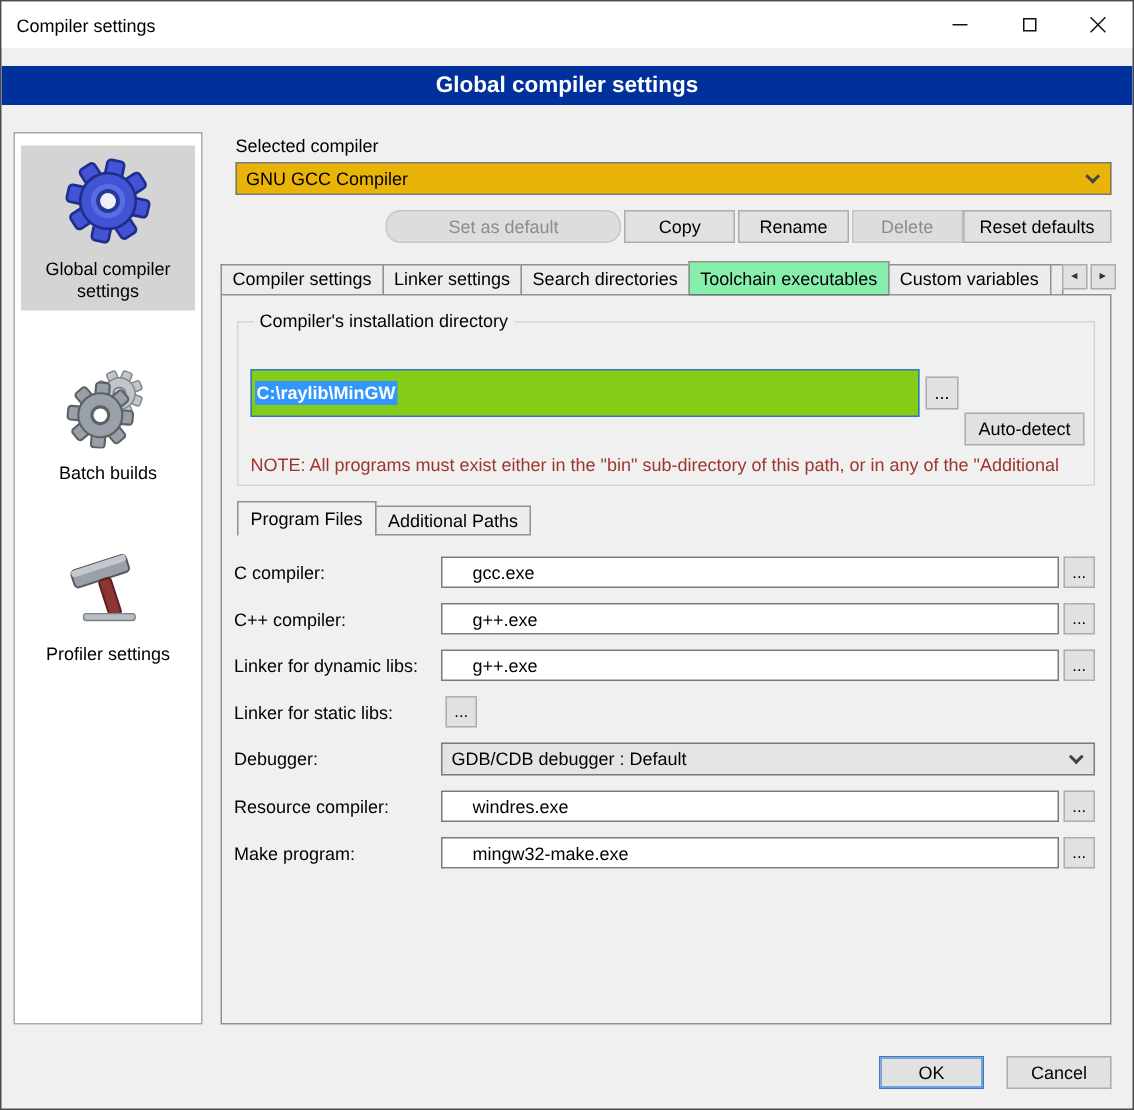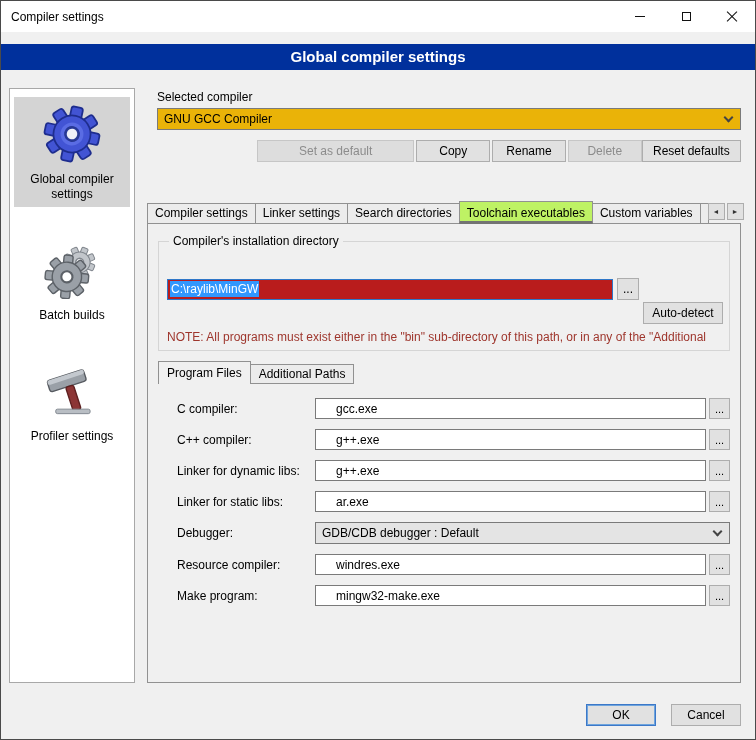--- a/index.html
+++ b/index.html
@@ -37,52 +37,52 @@
   .main { flex: 1; min-width: 0; display: flex; flex-direction: column; }
   .sec-label { font-size: 12px; margin: 2px 0 4px 10px; }
 
   .combobox { height: 22px; margin: 0 0 10px 10px; border: 1px solid #7a7a7a; background: #eab308; display: flex; align-items: center; padding: 0 8px 0 6px; font-size: 12px; }
   .chev { width: 7px; height: 7px; border-right: 2px solid #444; border-bottom: 2px solid #444; transform: rotate(45deg); margin-left: auto; margin-top: -3px; }
 
   button { font-family: "Liberation Sans", sans-serif; font-size: 12px; height: 22px; background: #e1e1e1; border: 1px solid #adadad; cursor: default; }
   button.disabled { color: #8c8c8c; background: #ddd; border-color: #c6c6c6; }
 
   .btnrow { display: flex; margin: 0 0 12px 10px; }
-  .b-setdef { width: 160px; margin-left: 100px; }
+  .b-setdef { width: 160px; margin-left: 100px; border-radius: 10px; }
   .b-copy, .b-rename, .b-delete { width: 75px; margin-left: 2px; }
   .b-reset { width: 101px; margin-left: auto; }
 
   
   .tabbar { display: flex; align-items: flex-end; position: relative; z-index: 2; }
   .tab { font-size: 12px; height: 20px; line-height: 19px; padding: 0 7px; background: #ececec; border: 1px solid #919191; border-bottom: none; margin-right: -1px; white-space: nowrap; cursor: default; }
-  .tab.active { height: 23px; line-height: 22px; background: #bef264; border-bottom: 3px solid #737373; margin-bottom: -1px; z-index: 3; position: relative; margin-top: 27px; }
+  .tab.active { height: 23px; line-height: 22px; background: #86efac; border-bottom: 1px solid #737373; margin-bottom: -1px; z-index: 3; position: relative; }
   .tab.truncated { width: 36px; overflow: hidden; padding-right: 0; }
   .tab-arrows { margin-left: auto; margin-bottom: 3px; display: flex; gap: 2px; }
   .tab-arrow { width: 17px; height: 17px; font-size: 7px; padding: 0; line-height: 15px; color: #333; }
 
   
   .panel { flex: 1; border: 1px solid #919191; background: #f0f0f0; padding: 8px 8px 8px 8px; min-height: 0; position: relative; z-index: 1; }
 
   
   .groupbox { border: 1px solid #d5d5d5; margin: 2px 2px 0 2px; padding: 4px 6px 4px 6px; }
   .groupbox legend { font-size: 12px; padding: 0 4px; margin-left: 4px; }
   .dirrow { display: flex; align-items: center; gap: 4px; padding: 2px 0 3px 2px; }
-  .textfield { flex: 1; height: 21px; border: 1px solid var(--accent, #0078d7); background: #b91c1c; font-size: 12px; display: flex; align-items: center; padding: 0 2px; }
+  .textfield { flex: 1; height: 32px; border: 1px solid var(--accent, #0078d7); background: #84cc16; font-size: 12px; display: flex; align-items: center; padding: 0 2px; font-weight: bold; }
   .textfield .sel { background: var(--selection_bg, #3297fd); color: #fff; padding: 1px 1px; }
   .b-dots { width: 22px; padding: 0; }
   .b-auto { width: 80px; margin-top: 48px; }
   .note { font-size: 12px; color: var(--note_text, #9e352c); padding: 3px 2px 2px 2px; white-space: nowrap; overflow: hidden; }
 
   
   .subtabbar { display: flex; align-items: flex-end; margin: 10px 0 0 2px; position: relative; z-index: 2; }
   .subtab { font-size: 12px; height: 20px; line-height: 19px; padding: 0 8px; background: #ececec; border: 1px solid #919191; margin-right: -1px; cursor: default; }
   .subtab.active { height: 23px; line-height: 22px; background: #f0f0f0; border-bottom: none; position: relative; z-index: 3; }
 
   
-  .form { margin: 14px 2px 0 21px; }
+  .form { margin: 14px 2px 0 0; }
   .frow { display: flex; align-items: center; margin-bottom: 10px; }
   .flabel { width: 138px; flex: none; font-size: 12px; }
   .tfield { flex: 1; height: 21px; border: 1px solid #7a7a7a; background: #fff; font-size: 12px; font-family: "Liberation Sans", sans-serif; padding: 0 20px; }
   .b-dots2 { width: 21px; height: 21px; margin-left: 3px; padding: 0; font-size: 11px; }
   .dcombo { flex: 1; height: 22px; border: 1px solid #7a7a7a; background: #e4e4e4; display: flex; align-items: center; padding: 0 8px 0 6px; font-size: 12px; }
 
   
   .footer { flex: none; height: 40px; display: flex; justify-content: flex-end; align-items: center; gap: 15px; padding: 0 14px 8px 0; }
   .b-ok, .b-cancel { width: 70px; }
   .b-ok { border: 1px solid #3c78c8; box-shadow: inset 0 0 0 1px #6ea4dd; }
@@ -234,21 +234,20 @@
           </div>
 
           <div class="frow">
             <span class="flabel">Linker for dynamic libs:</span>
             <input class="tfield" value="g++.exe" style="">
             <button class="b-dots2">...</button>
           </div>
 
           <div class="frow">
             <span class="flabel">Linker for static libs:</span>
-            <input class="tfield" value="ar.exe" style="">
             <button class="b-dots2">...</button>
           </div>
 
           <div class="frow">
             <span class="flabel">Debugger:</span>
             <div class="dcombo">
               <span>GDB/CDB debugger : Default</span>
               <span class="chev"></span>
             </div>
           </div>

